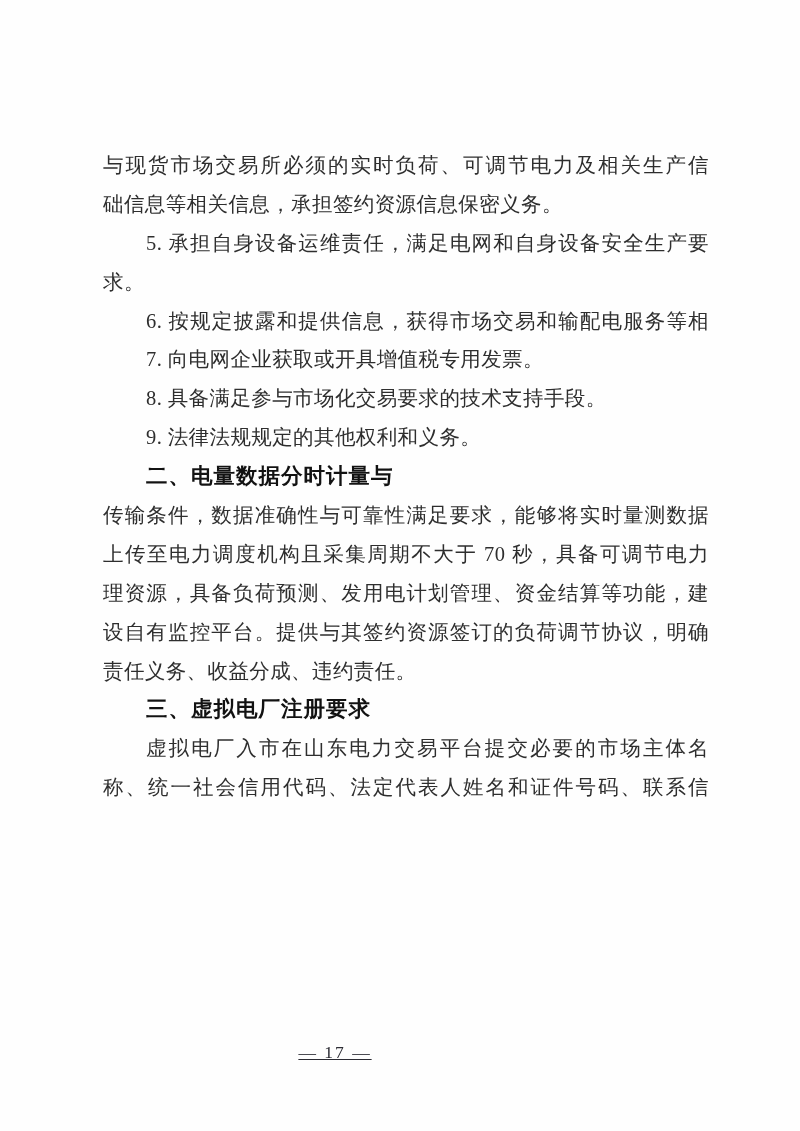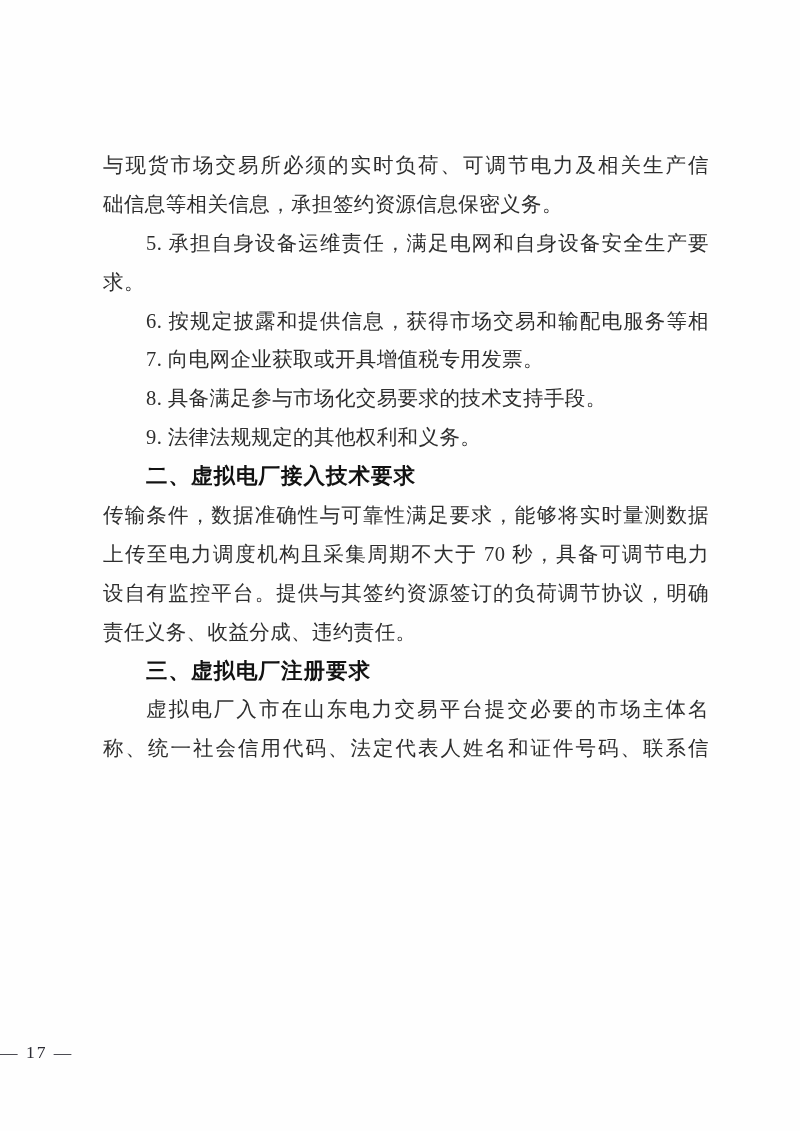--- a/index.html
+++ b/index.html
@@ -39,43 +39,45 @@
     font-weight: 700;
     font-size: 21.5px;
     color: #121212;
     letter-spacing: 1px;
   }
   .footer {
     position: absolute;
     top: 1042px;
     left: 0;
     right: 130px;
-    text-align: left;
+    text-align: center;
     font-size: 17.5px;
     color: #2b2b33;
     letter-spacing: 2px;
     font-family: "Liberation Serif", "DejaVu Serif", serif;
+    text-decoration: underline;
   }
 </style>
 </head>
 <body>
 
 <div class="page">
   <div class="content">
     <div class="line fill">与现货市场交易所必须的实时负荷、可调节电力及相关生产信息、</div>
     <div class="line">础信息等相关信息，承担签约资源信息保密义务。</div>
     <div class="line indent fill">5. 承担自身设备运维责任，满足电网和自身设备安全生产要</div>
     <div class="line">求。</div>
     <div class="line indent fill">6. 按规定披露和提供信息，获得市场交易和输配电服务等相</div>
     <div class="line indent">7. 向电网企业获取或开具增值税专用发票。</div>
     <div class="line indent">8. 具备满足参与市场化交易要求的技术支持手段。</div>
     <div class="line indent">9. 法律法规规定的其他权利和义务。</div>
-    <div class="line indent heading">二、虚拟电厂接入技术要求</div>
+    <div class="line indent heading">二、电量数据分时计量与</div>
     <div class="line fill">传输条件，数据准确性与可靠性满足要求，能够将实时量测数据</div>
     <div class="line fill">上传至电力调度机构且采集周期不大于 70 秒，具备可调节电力</div>
+    <div class="line fill">理资源，具备负荷预测、发用电计划管理、资金结算等功能，建</div>
     <div class="line fill">设自有监控平台。提供与其签约资源签订的负荷调节协议，明确</div>
     <div class="line">责任义务、收益分成、违约责任。</div>
     <div class="line indent heading">三、虚拟电厂注册要求</div>
     <div class="line indent fill">虚拟电厂入市在山东电力交易平台提交必要的市场主体名</div>
     <div class="line fill">称、统一社会信用代码、法定代表人姓名和证件号码、联系信息、</div>
   </div>
 
   <div class="footer">— 17 —</div>
 </div>
 

